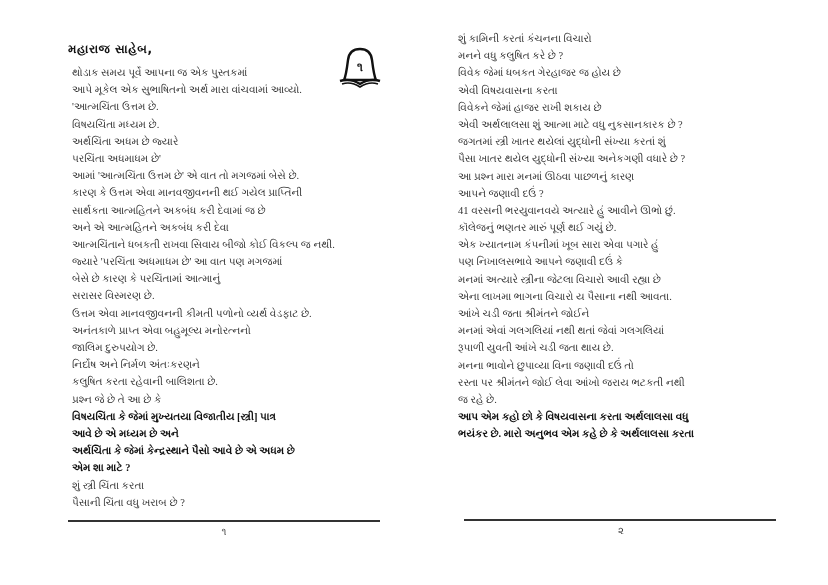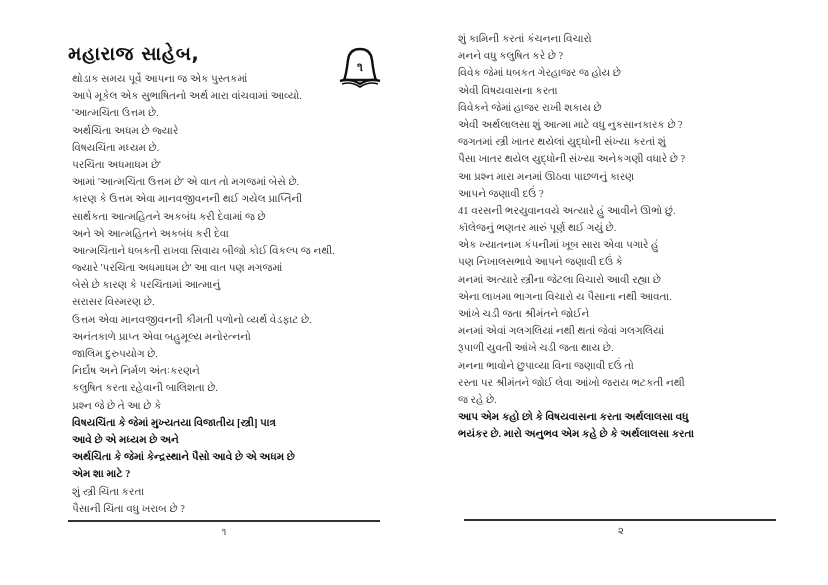--- a/index.html
+++ b/index.html
@@ -5,24 +5,24 @@
   html, body { margin: 0; padding: 0; }
   body {
     width: 828px; height: 585px; background: #ffffff; position: relative; overflow: hidden;
     font-family: "DejaVu Sans", "Liberation Sans", sans-serif; color: #222;
   }
   .page { position: absolute; top: 0; height: 585px; }
   .page-left { left: 0; width: 414px; }
   .page-right { left: 414px; width: 414px; }
   .heading {
     position: absolute; left: 68px; top: 42px;
-    font-size: 19px; font-weight: bold; color: #111; letter-spacing: 0.5px;
+    font-size: 12px; font-weight: bold; color: #111; letter-spacing: 0.5px;
   }
   .lines { position: absolute; margin: 4px; padding: 0; list-style: none; font-family: Liberation Serif, serif; }
-  .page-left .lines { left: 68px; top: 66px; }
+  .page-left .lines { left: 68px; top: 60px; }
   .page-right .lines { left: 40px; top: 26px; }
   .lines li {
     height: 17.2px; line-height: 17.2px; font-size: 10.5px; white-space: nowrap; color: #333;
   }
   .lines li.bold { font-weight: bold; color: #111; }
   .rule { position: absolute; height: 1.5px; background: #333; }
   .page-left .rule { left: 68px; top: 520px; width: 312px; }
   .page-right .rule { left: 50px; top: 519px; width: 312px; }
   .page-num { position: absolute; font-size: 10px; color: #333; text-align: center; width: 40px; }
   .page-left .page-num { left: 204px; top: 526px; }
@@ -45,22 +45,22 @@
       <path d="M4 35 C10 33 18 34 24 38 C30 34 38 33 44 35" fill="none" stroke="#111" stroke-width="2.4"></path>
       <path d="M6 38 C12 36 18 37 24 41 C30 37 36 36 42 38" fill="none" stroke="#111" stroke-width="1.6"></path>
     </svg>
     <div class="bell-num">૧</div>
   </div>
 
   <ul class="lines">
     <li>થોડાક સમય પૂર્વે આપના જ એક પુસ્તકમાં</li>
     <li>આપે મૂકેલ એક સુભાષિતનો અર્થ મારા વાંચવામાં આવ્યો.</li>
     <li>'આત્મચિંતા ઉત્તમ છે.</li>
+    <li>વિષયચિંતા મધ્યમ છે.</li>
     <li>અર્થચિંતા અધમ છે જ્યારે</li>
-    <li>વિષયચિંતા મધ્યમ છે.</li>
     <li>પરચિંતા અધમાધમ છે'</li>
     <li>આમાં 'આત્મચિંતા ઉત્તમ છે' એ વાત તો મગજમાં બેસે છે.</li>
     <li>કારણ કે ઉત્તમ એવા માનવજીવનની થઈ ગયેલ પ્રાપ્તિની</li>
     <li>સાર્થકતા આત્મહિતને અકબંધ કરી દેવામાં જ છે</li>
     <li>અને એ આત્મહિતને અકબંધ કરી દેવા</li>
     <li>આત્મચિંતાને ધબકતી રાખવા સિવાય બીજો કોઈ વિકલ્પ જ નથી.</li>
     <li>જ્યારે 'પરચિંતા અધમાધમ છે' આ વાત પણ મગજમાં</li>
     <li>બેસે છે કારણ કે પરચિંતામાં આત્માનું</li>
     <li>સરાસર વિસ્મરણ છે.</li>
     <li>ઉત્તમ એવા માનવજીવનની કીમતી પળોનો વ્યર્થ વેડફાટ છે.</li>

